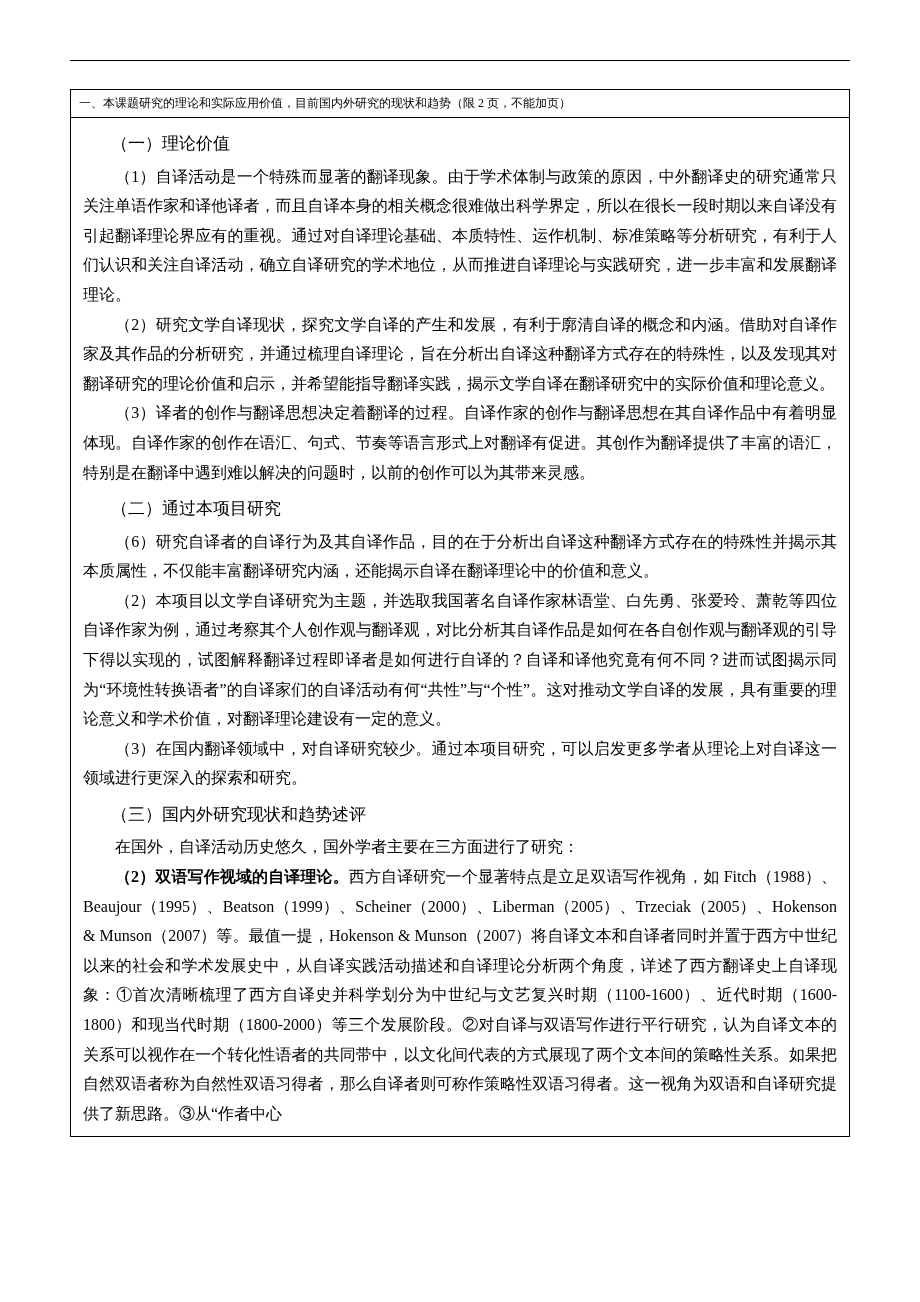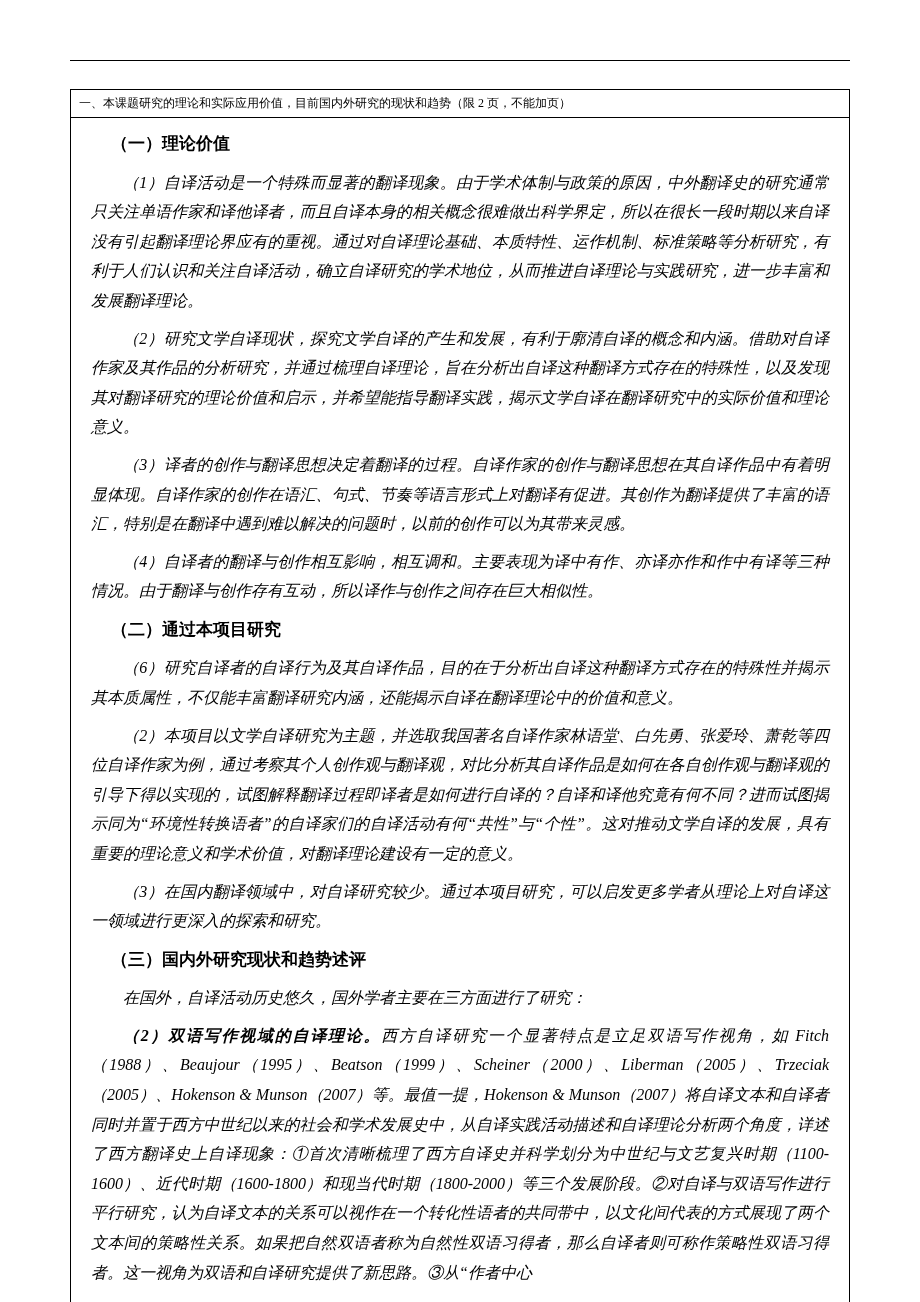--- a/index.html
+++ b/index.html
@@ -27,28 +27,27 @@
     font-size: 12px;
     line-height: 1.6;
   }
   .box-body {
     padding: 4px 12px 8px 12px;
     font-size: 16px;
     line-height: 1.85;
     text-align: justify;
   }
   .heading {
-    font-weight: bold;
+    font-weight: normal;
     font-size: 17px;
     margin: 6px 0 2px 28px;
   }
   .para {
-    margin: 8px;
+    margin: 0;
     text-indent: 2em;
-    font-style: italic;
   }
   .bold-run {
     font-weight: bold;
   }
 </style>
 </head>
 <body>
 
 <div class="page">
   <div class="top-rule"></div>
@@ -57,21 +56,20 @@
     <div class="box-header">
       <span>一、本课题研究的理论和实际应用价值，目前国内外研究的现状和趋势（限 2 页，不能加页）</span>
     </div>
 
     <div class="box-body">
 
       <div class="heading">（一）理论价值</div>
       <p class="para">（1）自译活动是一个特殊而显著的翻译现象。由于学术体制与政策的原因，中外翻译史的研究通常只关注单语作家和译他译者，而且自译本身的相关概念很难做出科学界定，所以在很长一段时期以来自译没有引起翻译理论界应有的重视。通过对自译理论基础、本质特性、运作机制、标准策略等分析研究，有利于人们认识和关注自译活动，确立自译研究的学术地位，从而推进自译理论与实践研究，进一步丰富和发展翻译理论。</p>
       <p class="para">（2）研究文学自译现状，探究文学自译的产生和发展，有利于廓清自译的概念和内涵。借助对自译作家及其作品的分析研究，并通过梳理自译理论，旨在分析出自译这种翻译方式存在的特殊性，以及发现其对翻译研究的理论价值和启示，并希望能指导翻译实践，揭示文学自译在翻译研究中的实际价值和理论意义。</p>
       <p class="para">（3）译者的创作与翻译思想决定着翻译的过程。自译作家的创作与翻译思想在其自译作品中有着明显体现。自译作家的创作在语汇、句式、节奏等语言形式上对翻译有促进。其创作为翻译提供了丰富的语汇，特别是在翻译中遇到难以解决的问题时，以前的创作可以为其带来灵感。</p>
-      <p class="para">（4）自译者的翻译与创作相互影响，相互调和。主要表现为译中有作、亦译亦作和作中有译等三种情况。由于翻译与创作存有互动，所以译作与创作之间存在巨大相似性。</p>
 
       <div class="heading">（二）通过本项目研究</div>
       <p class="para">（6）研究自译者的自译行为及其自译作品，目的在于分析出自译这种翻译方式存在的特殊性并揭示其本质属性，不仅能丰富翻译研究内涵，还能揭示自译在翻译理论中的价值和意义。</p>
       <p class="para">（2）本项目以文学自译研究为主题，并选取我国著名自译作家林语堂、白先勇、张爱玲、萧乾等四位自译作家为例，通过考察其个人创作观与翻译观，对比分析其自译作品是如何在各自创作观与翻译观的引导下得以实现的，试图解释翻译过程即译者是如何进行自译的？自译和译他究竟有何不同？进而试图揭示同为“环境性转换语者”的自译家们的自译活动有何“共性”与“个性”。这对推动文学自译的发展，具有重要的理论意义和学术价值，对翻译理论建设有一定的意义。</p>
       <p class="para">（3）在国内翻译领域中，对自译研究较少。通过本项目研究，可以启发更多学者从理论上对自译这一领域进行更深入的探索和研究。</p>
 
       <div class="heading">（三）国内外研究现状和趋势述评</div>
       <p class="para">在国外，自译活动历史悠久，国外学者主要在三方面进行了研究：</p>
       <p class="para">
         <span class="bold-run">（2）双语写作视域的自译理论。</span><span>西方自译研究一个显著特点是立足双语写作视角，如 Fitch（1988）、Beaujour（1995）、Beatson（1999）、Scheiner（2000）、Liberman（2005）、Trzeciak（2005）、Hokenson &amp; Munson（2007）等。最值一提，Hokenson &amp; Munson（2007）将自译文本和自译者同时并置于西方中世纪以来的社会和学术发展史中，从自译实践活动描述和自译理论分析两个角度，详述了西方翻译史上自译现象：①首次清晰梳理了西方自译史并科学划分为中世纪与文艺复兴时期（1100-1600）、近代时期（1600-1800）和现当代时期（1800-2000）等三个发展阶段。②对自译与双语写作进行平行研究，认为自译文本的关系可以视作在一个转化性语者的共同带中，以文化间代表的方式展现了两个文本间的策略性关系。如果把自然双语者称为自然性双语习得者，那么自译者则可称作策略性双语习得者。这一视角为双语和自译研究提供了新思路。③从“作者中心</span>

